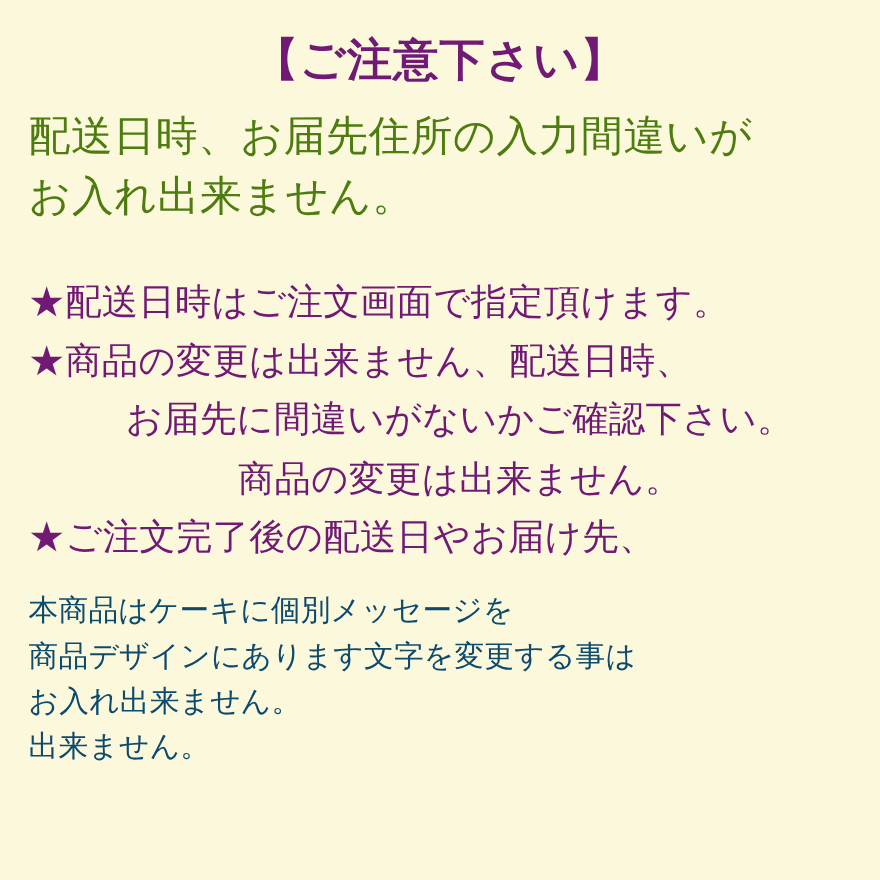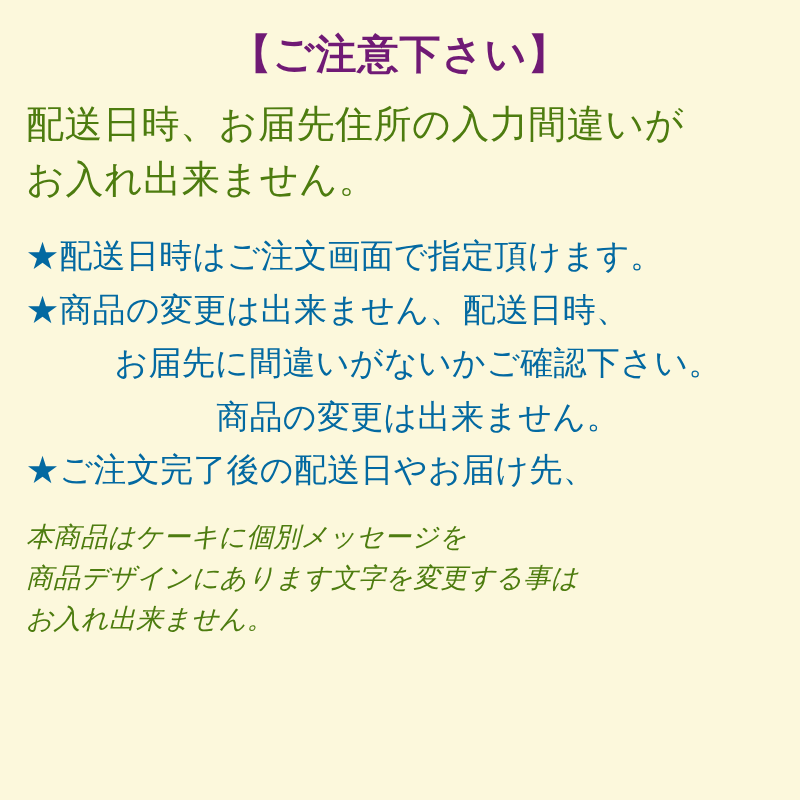--- a/index.html
+++ b/index.html
@@ -37,41 +37,41 @@
     font-size: 38px;
     font-weight: 400;
     line-height: 1.45;
     letter-spacing: 0.5px;
     margin-bottom: 22px;
   }
   .blue-line {
     white-space: nowrap;
   }
   .red-block {
-    color: #0369a1;
+    color: #701a75;
     font-size: 33px;
     font-weight: 400;
     line-height: 1.62;
     letter-spacing: 0.3px;
     margin-bottom: 20px;
+    margin-top: 18px;
   }
   .red-line {
     white-space: nowrap;
   }
   .red-line.indent {
     padding-left: 36px;
     text-align: center;
   }
   .footer-block {
-    color: #4d7c0f;
+    color: #0c4a6e;
     font-size: 27px;
     font-weight: 400;
     line-height: 1.52;
     letter-spacing: 0.2px;
-    font-style: italic;
   }
   .footer-line {
     white-space: nowrap;
   }
 </style>
 </head>
 <body>
 
 <div class="page">
 
@@ -87,15 +87,16 @@
     <div class="red-line">★商品の変更は出来ません、配送日時、</div>
     <div class="red-line indent">お届先に間違いがないかご確認下さい。</div>
     <div class="red-line indent">商品の変更は出来ません。</div>
     <div class="red-line">★ご注文完了後の配送日やお届け先、</div>
   </div>
 
   <div class="footer-block">
     <div class="footer-line">本商品はケーキに個別メッセージを</div>
     <div class="footer-line">商品デザインにあります文字を変更する事は</div>
     <div class="footer-line">お入れ出来ません。</div>
+    <div class="footer-line">出来ません。</div>
   </div>
 
 </div>
 
 </body></html>

